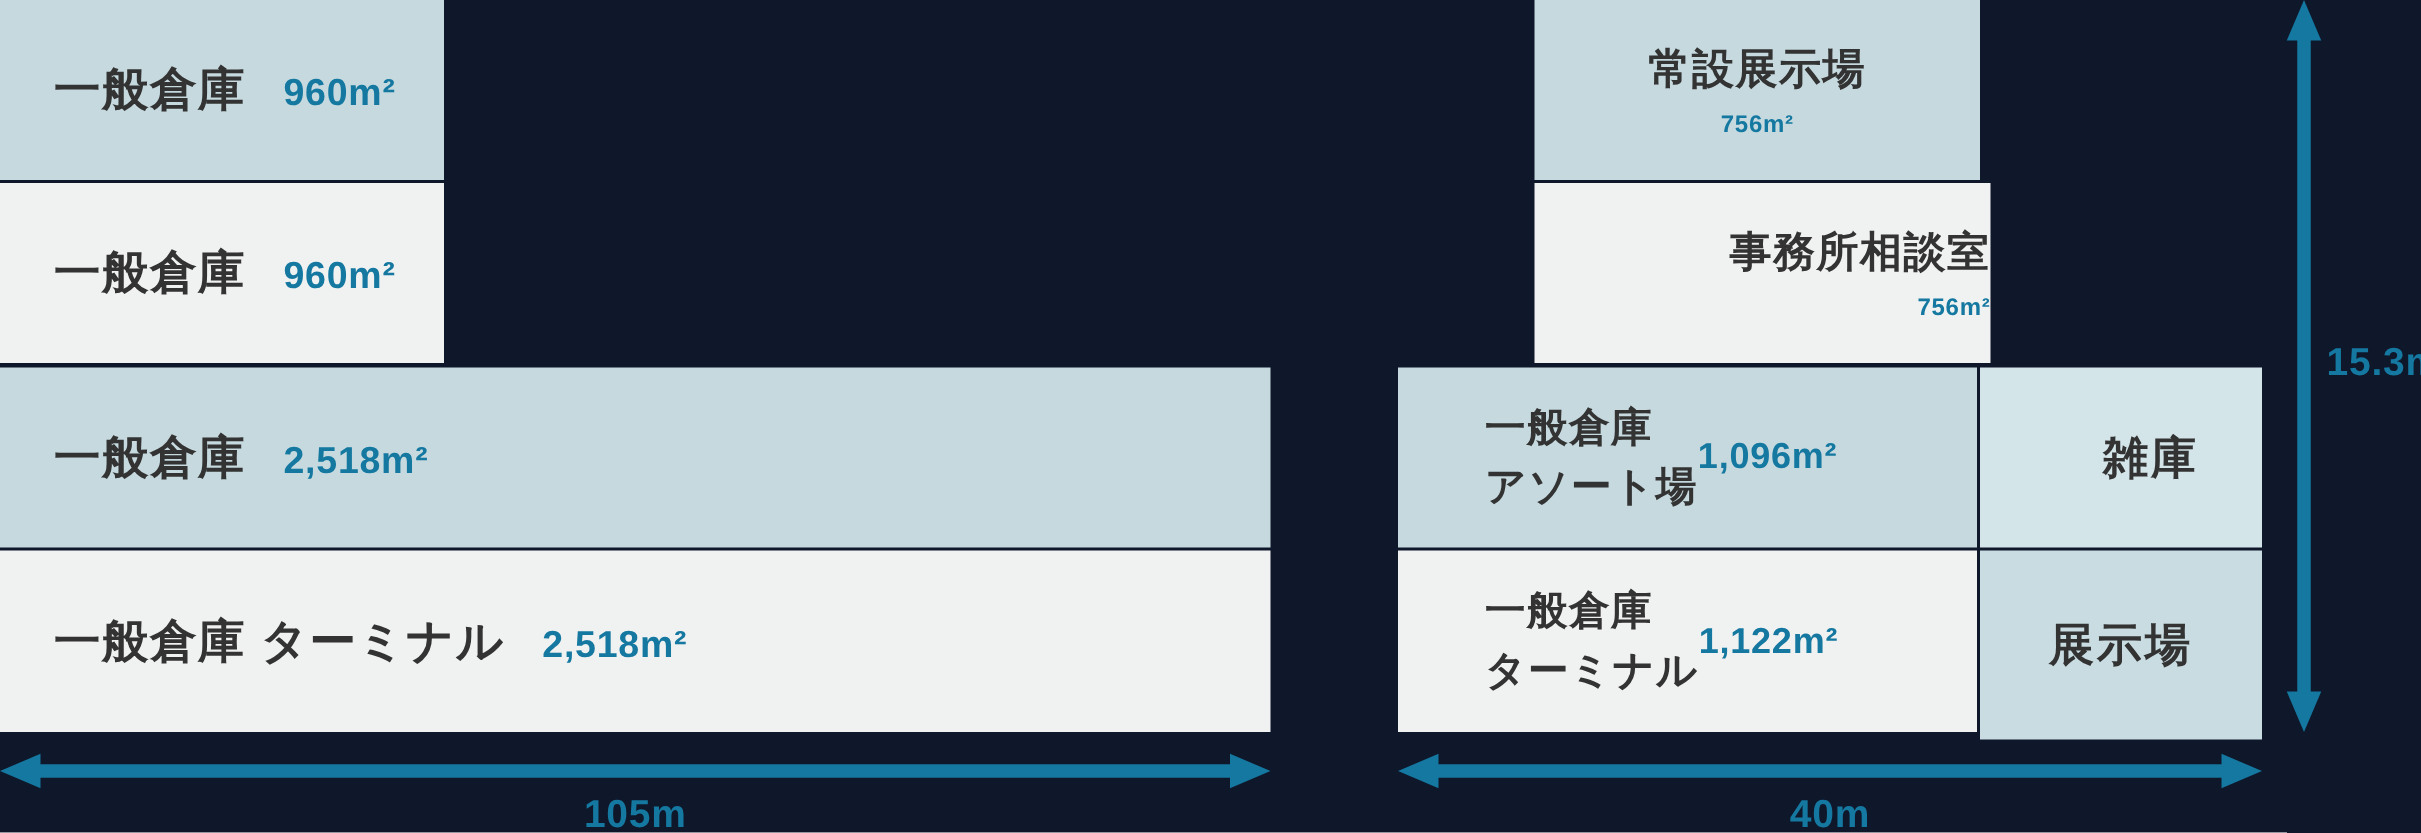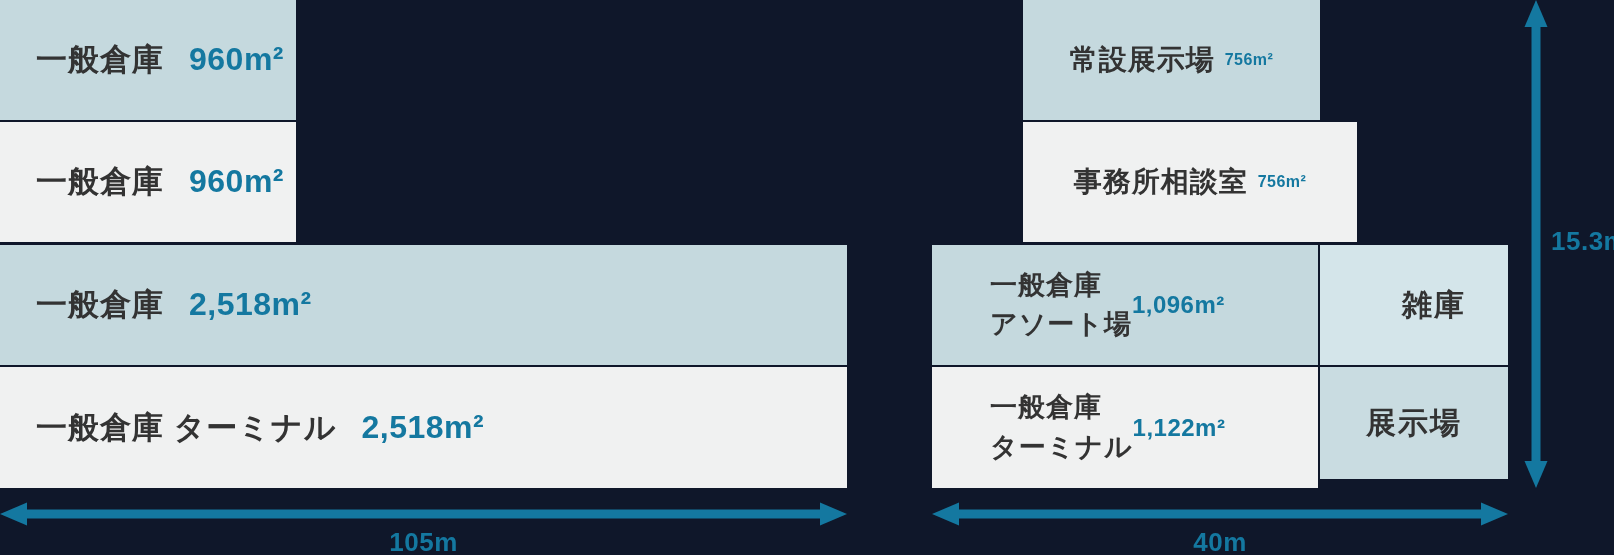--- a/index.html
+++ b/index.html
@@ -29,28 +29,29 @@
   .lrow { align-items: center; padding-left: 36px; }
   .line { display: flex; align-items: baseline; gap: 25px; }
   .jlabel {
     font-size: 31px;
     font-weight: 700;
     color: #333333;
     letter-spacing: 1px;
     white-space: pre-line;
   }
   .area {
-    font-size: 32px;
+    font-size: 25px;
     font-weight: 600;
     color: #1478a0;
     letter-spacing: 0.5px;
   }
 
   
   .nblock {
+    flex-direction: column;
     align-items: center;
     justify-content: center;
     gap: 10px;
   }
   .nblock .jlabel { font-size: 28px; letter-spacing: 1px; }
   .nblock .area   { font-size: 16px; }
 
   
   .wcell { align-items: center; padding-left: 58px; }
   .wcell .jlabel { font-size: 27px; line-height: 1.45; }
@@ -109,40 +110,40 @@
     <polygon points="0,13 27,1.5 27,24.5" fill="#1478a0"></polygon>
     <polygon points="847,13 820,1.5 820,24.5" fill="#1478a0"></polygon>
   </svg>
   <div class="dim" style="left:0; top:527px; width:847px;">105m</div>
 
   <div class="block b-blue nblock" style="left:1023px; top:0; width:297px; height:120px;">
     <span class="jlabel">常設展示場</span>
     <span class="area">756m²</span>
   </div>
 
-  <div class="block b-gray nblock" style="left:1023px; top:122px; width:334px; height:120px;">
+  <div class="block b-gray nblock" style="left:1023px; top:122px; width:304px; height:120px;align-items:flex-end;">
     <span class="jlabel">事務所相談室</span>
     <span class="area">756m²</span>
   </div>
 
   <div class="block b-blue wcell" style="left:932px; top:245px; width:386px; height:120px;">
     <span class="jlabel">一般倉庫
 アソート場</span>
     <span class="area">1,096m²</span>
   </div>
   <div class="block b-blue-lt scell" style="left:1320px; top:245px; width:188px; height:120px;">
     <span class="jlabel">雑庫</span>
   </div>
 
   <div class="block b-gray wcell" style="left:932px; top:367px; width:386px; height:121px;">
     <span class="jlabel">一般倉庫
 ターミナル</span>
     <span class="area">1,122m²</span>
   </div>
-  <div class="block b-blue-mid scell" style="left:1320px; top:367px; width:188px; height:112px;">
+  <div class="block b-blue-mid scell" style="left:1320px; top:367px; width:188px; height:126px;">
     <span class="jlabel">展示場</span>
   </div>
 
   <svg class="arrow" style="left:932px; top:501px;" width="576" height="26">
     <rect x="22" y="8.5" width="532" height="9" fill="#1478a0"></rect>
     <polygon points="0,13 27,1.5 27,24.5" fill="#1478a0"></polygon>
     <polygon points="576,13 549,1.5 549,24.5" fill="#1478a0"></polygon>
   </svg>
   <div class="dim" style="left:932px; top:527px; width:576px;">40m</div>
 

